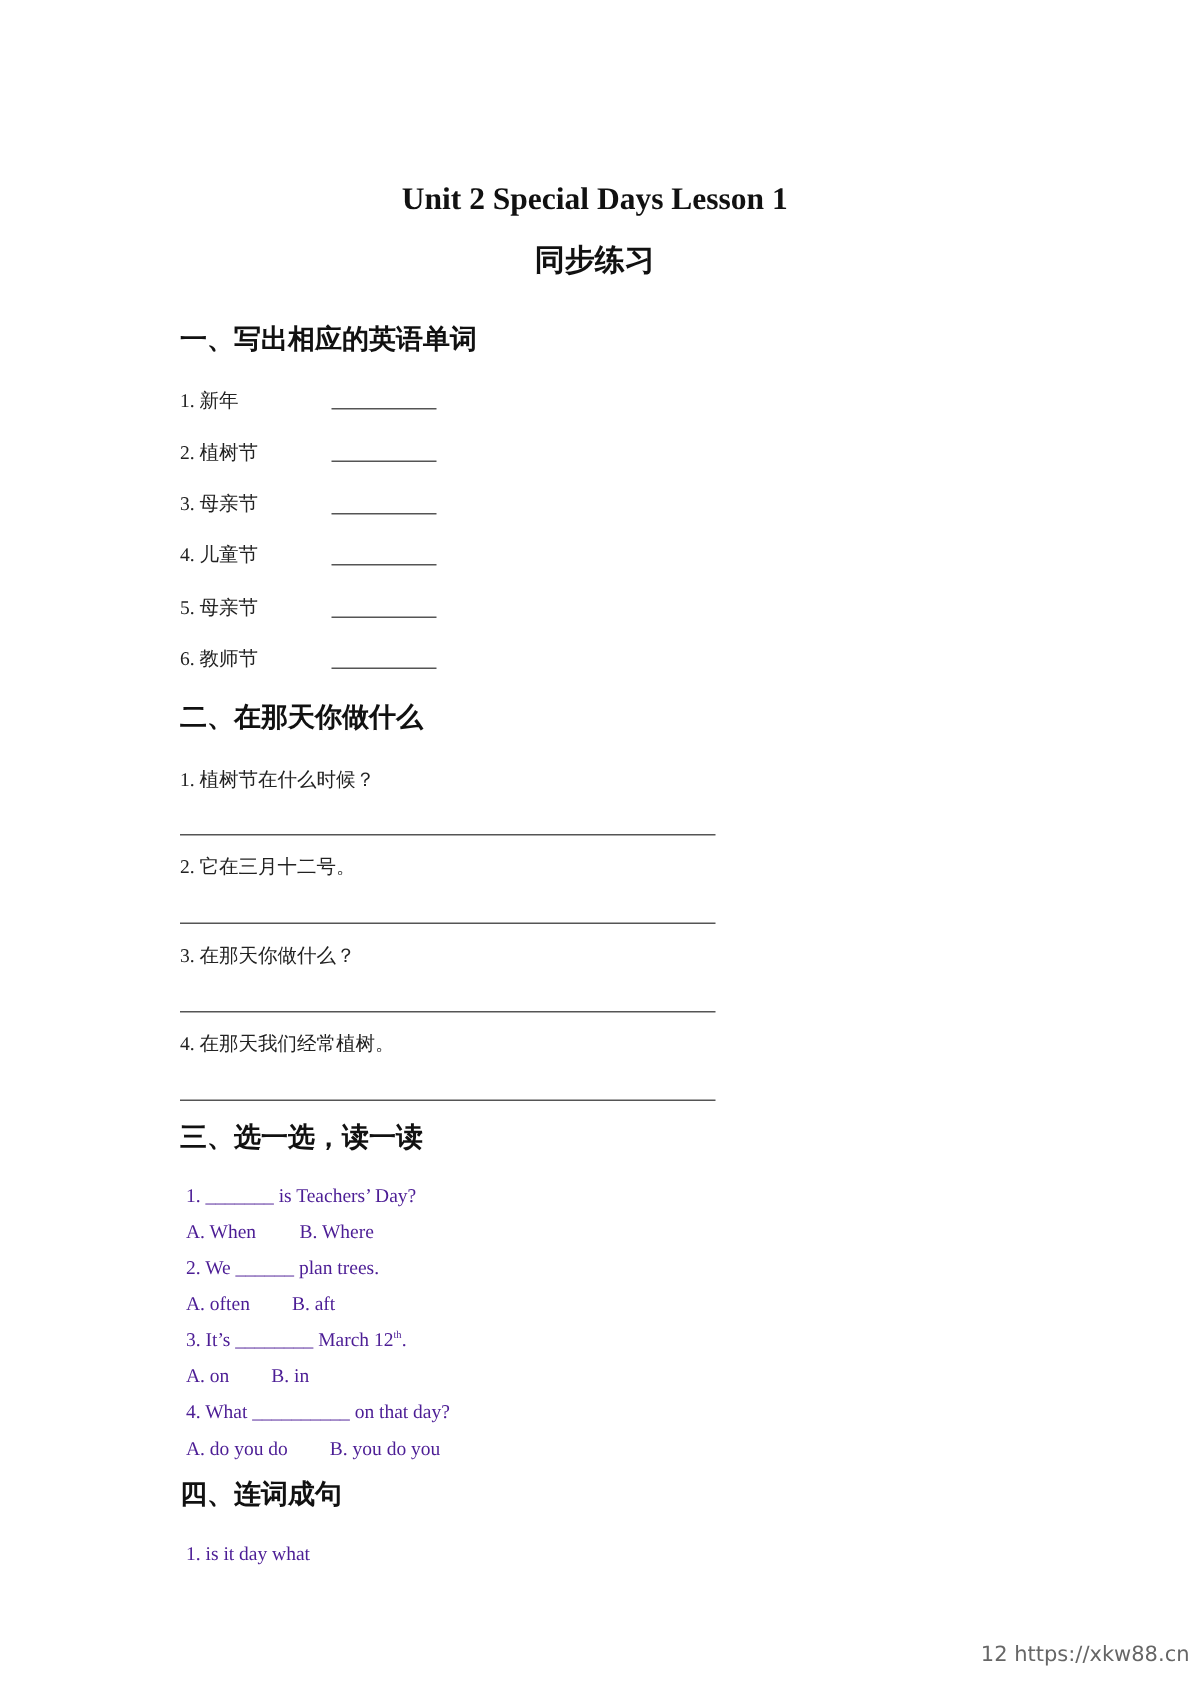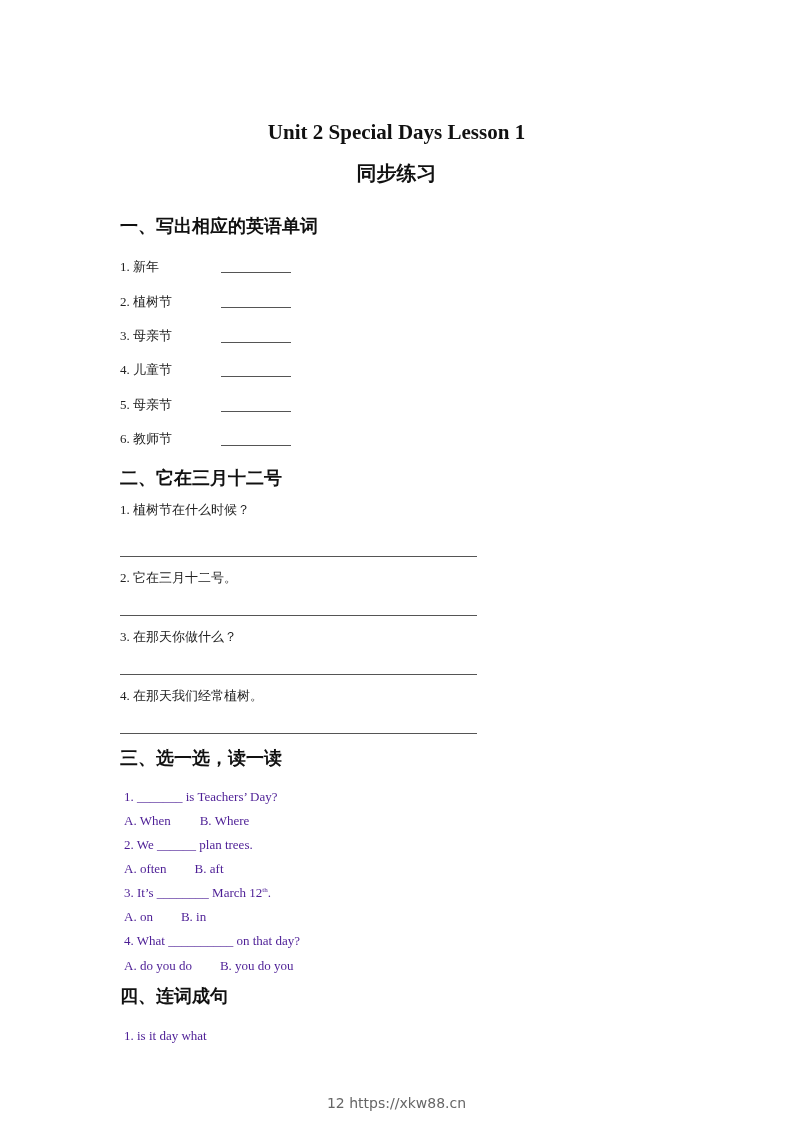--- a/index.html
+++ b/index.html
@@ -7,21 +7,21 @@
     .abs { position: absolute; margin-top: 24px; }
     .title { left: 0; width: 793px; text-align: center; top: 96px; font-family: "Liberation Serif", serif; font-weight: bold; font-size: 21px; color: #111; }
     .subtitle { left: 0; width: 793px; text-align: center; top: 136px; font-family: Liberation Sans, sans-serif; font-weight: bold; font-size: 20px; color: #111; }
     .sec { left: 120px; font-family: "DejaVu Sans", sans-serif; font-weight: bold; font-size: 18px; color: #111; }
     .item { left: 120px; font-family: "Liberation Serif", "DejaVu Sans", serif; font-size: 13px; color: #222; white-space: pre; }
     .item .cn { font-family: "DejaVu Sans", sans-serif; font-size: 13px; }
     .blank { left: 221px; width: 70px; border-bottom: 1px solid #555; height: 0; }
     .line { left: 120px; width: 357px; border-bottom: 1px solid #555; height: 0; }
     .en { left: 124px; font-family: "Liberation Serif", serif; font-size: 13px; color: #4c1d95; white-space: pre; }
     .en sup { font-size: 7px; text-align: right; }
-    .footer { left: 0; width: 793px; text-align: center; top: 1071px; font-family: "DejaVu Sans", sans-serif; font-size: 14px; color: #666; }
+    .footer { left: 0; width: 793px; text-align: right; top: 1071px; font-family: "DejaVu Sans", sans-serif; font-size: 14px; color: #666; }
   </style>
 </head>
 <body>
 
 <div class="abs title">Unit 2 Special Days Lesson 1</div>
 <div class="abs subtitle">同步练习</div>
 
 <div class="abs sec" style="top:190px">一、写出相应的英语单词</div>
 
 <div class="abs item" style="top:234px"><span>1.</span> <span class="cn">新年</span></div>
@@ -35,23 +35,23 @@
 
 <div class="abs item" style="top:337px"><span>4.</span> <span class="cn">儿童节</span></div>
 <div class="abs blank" style="top:352px"></div>
 
 <div class="abs item" style="top:372px"><span>5.</span> <span class="cn">母亲节</span></div>
 <div class="abs blank" style="top:387px"></div>
 
 <div class="abs item" style="top:406px"><span>6.</span> <span class="cn">教师节</span></div>
 <div class="abs blank" style="top:421px"></div>
 
-<div class="abs sec" style="top:442px">二、它在三月十二号</div>
+<div class="abs sec" style="top:442px">二、在那天你做什么</div>
 
-<div class="abs item" style="top:477px"><span>1.</span> <span class="cn">植树节在什么时候？</span></div>
+<div class="abs item" style="top:487px"><span>1.</span> <span class="cn">植树节在什么时候？</span></div>
 <div class="abs line" style="top:532px"></div>
 
 <div class="abs item" style="top:545px"><span>2.</span> <span class="cn">它在三月十二号。</span></div>
 <div class="abs line" style="top:591px"></div>
 
 <div class="abs item" style="top:604px"><span>3.</span> <span class="cn">在那天你做什么？</span></div>
 <div class="abs line" style="top:650px"></div>
 
 <div class="abs item" style="top:663px"><span>4.</span> <span class="cn">在那天我们经常植树。</span></div>
 <div class="abs line" style="top:709px"></div>

